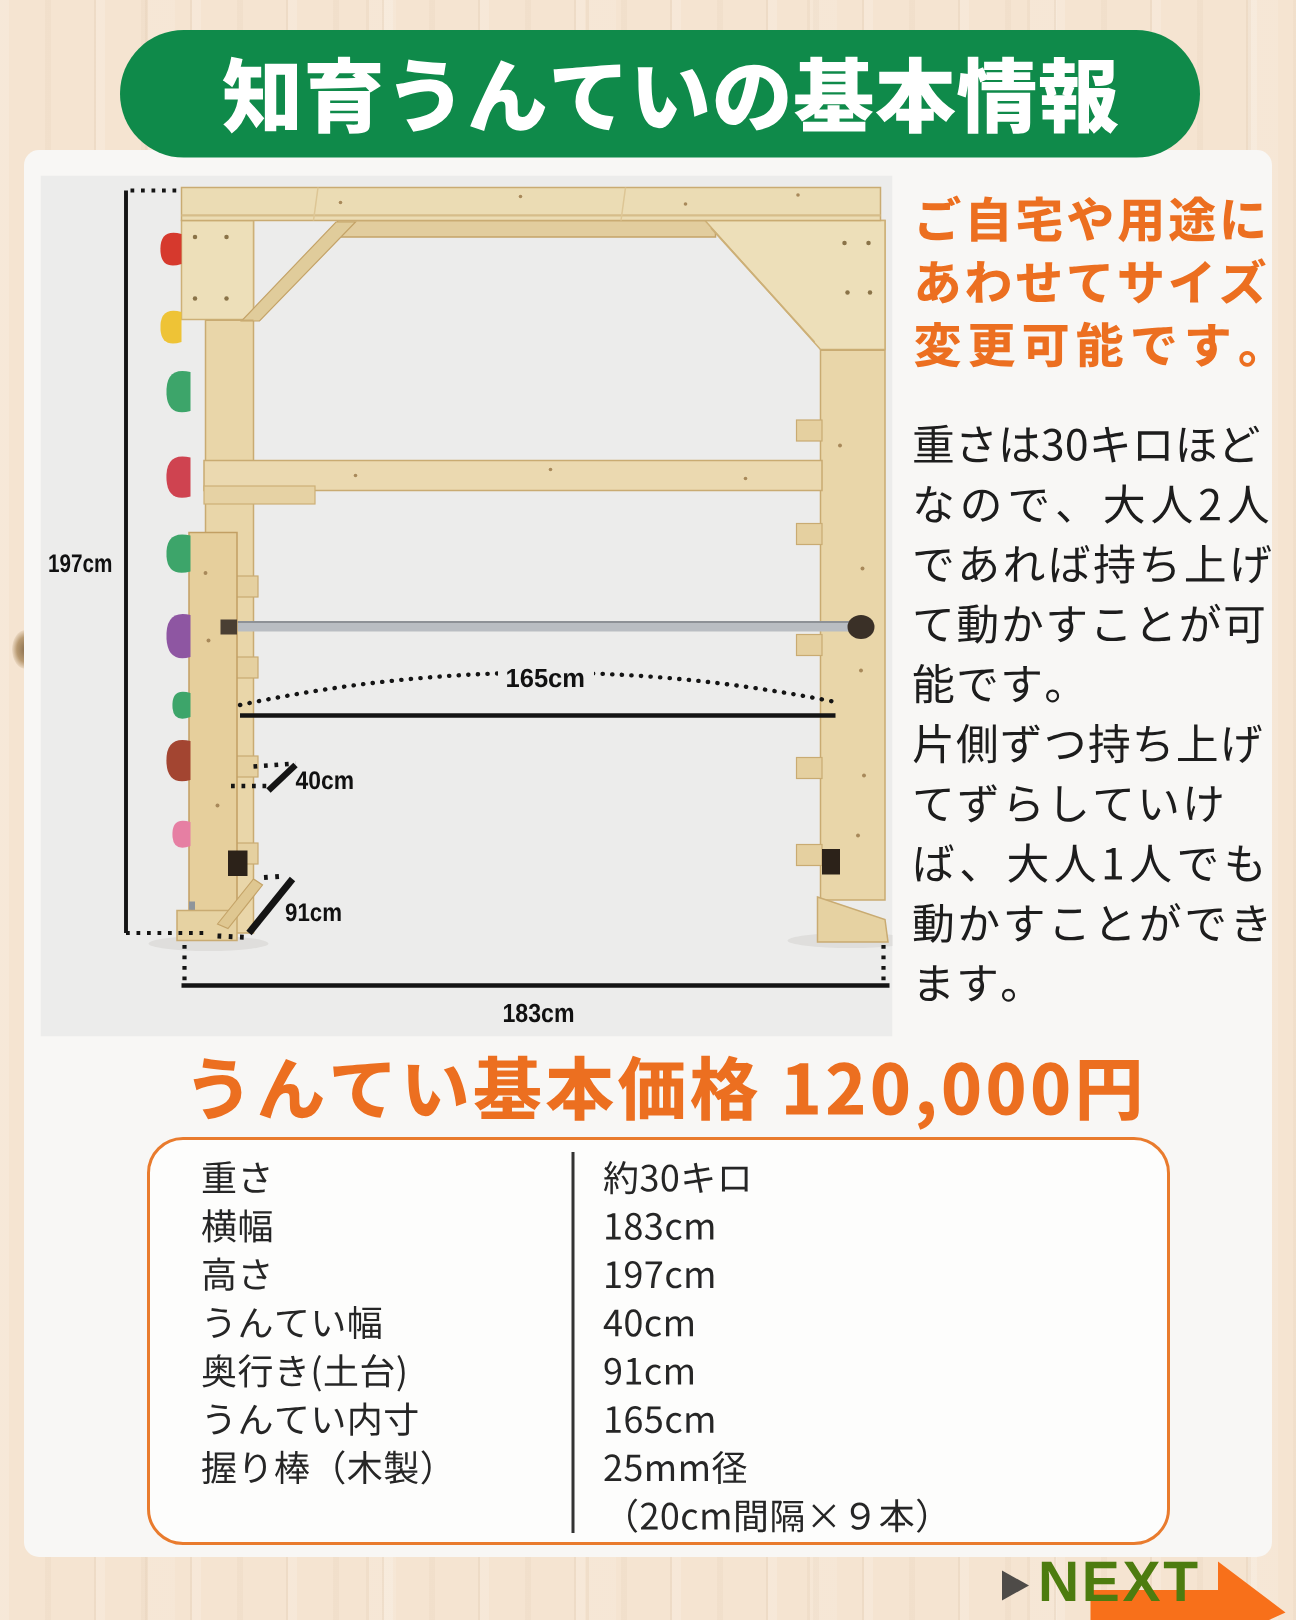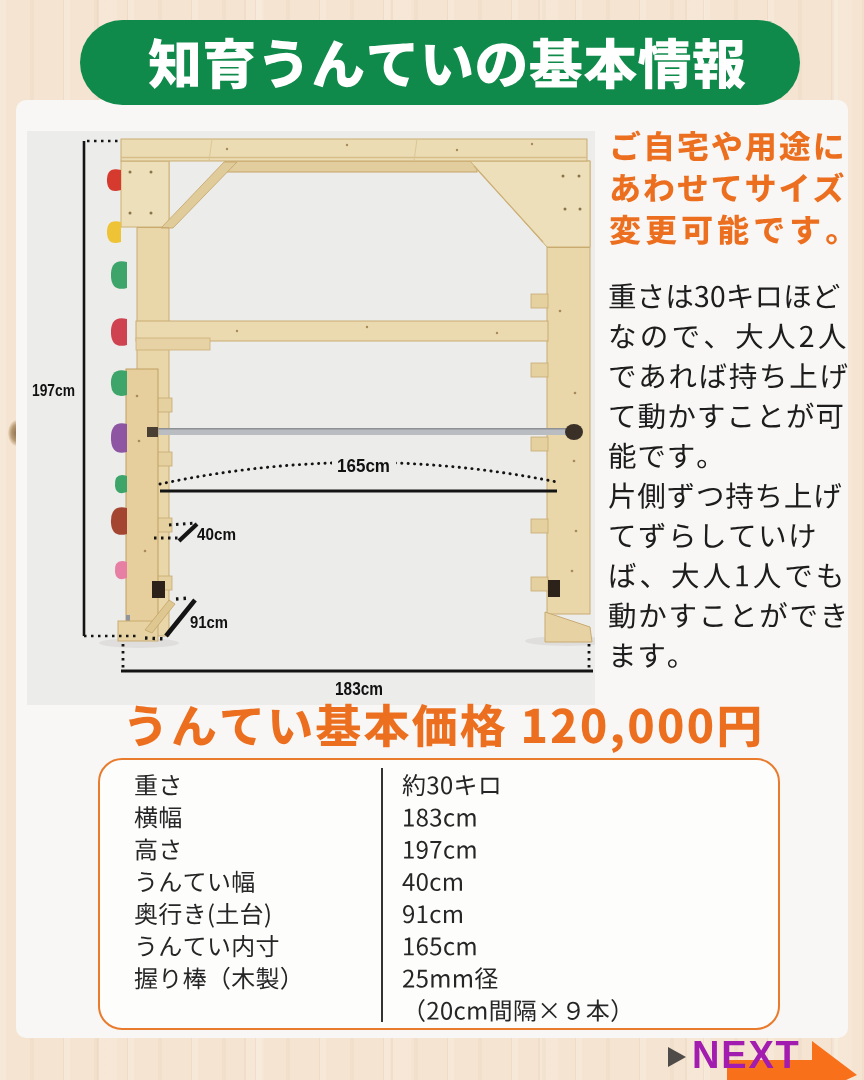--- a/index.html
+++ b/index.html
@@ -18,21 +18,21 @@
 </style>
 </head>
 <body>
 
 <div class="abs" style="left:8px;top:420px;width:18px;height:26px;border-radius:50%;background:radial-gradient(ellipse at center, #8a6f4e 0%, #b89a72 45%, rgba(184,154,114,0) 75%);"></div>
 
 <div class="abs" style="left:16px;top:100px;width:832px;height:938px;background:#f8f7f5;border-radius:10px;"></div>
 
 <div class="abs" style="left:80px;top:20px;width:720px;height:85px;background:#0f8a4a;border-radius:43px;"></div>
 
-<div class="abs" style="left:27px;top:131px;width:568px;height:574px;text-align:right;">
+<div class="abs" style="left:27px;top:117px;width:568px;height:574px;text-align:right;">
 <svg width="568" height="574" viewBox="0 0 568 574">
 
 <rect x="0" y="0" width="568" height="574" fill="#ececeb"></rect>
 
 <ellipse cx="112" cy="512" rx="40" ry="5" fill="#dfdedc"></ellipse>
 
 <ellipse cx="540" cy="510" rx="42" ry="5" fill="#dfdedc"></ellipse>
 
 <rect x="110" y="30" width="32" height="475" fill="#e9d6a9" stroke="#c9ab72" stroke-width="1"></rect>
 
@@ -201,21 +201,21 @@
 <div class="abs" style="left:98px;top:758px;width:682px;height:272px;border:2.5px solid #e97b2d;border-radius:24px;background:#fdfdfc;"></div>
 
 <div class="abs" style="left:381px;top:768px;width:1.6px;height:254px;background:#333;"></div>
 
 <svg class="abs" style="left:720px;top:1040px;" width="144" height="40" viewBox="0 0 144 40">
 <polygon points="7,20 92,20 92,1 137,35 126,40 7,40" fill="#f8701a"></polygon>
 </svg>
 
 <div class="abs" style="left:668px;top:1047px;width:0;height:0;border-left:18px solid #4e4b48;border-top:10px solid transparent;border-bottom:10px solid transparent;"></div>
 
-<div class="abs" style="left:692px;top:1034px;font-size:38px;font-weight:bold;letter-spacing:1.8px;color:#a21caf;">NEXT</div>
+<div class="abs" style="left:692px;top:1034px;font-size:38px;font-weight:bold;letter-spacing:1.8px;color:#4d7c0f;">NEXT</div>
 
 <svg class="ov" width="864" height="1080" viewBox="0 0 864 1080">
     <defs>
       <path id="g0" d="M595 139H857V3H595ZM529 769H926V-50H778V633H670V-66H529ZM207 668H354V480Q354 416 345 340Q336 263 311 184Q286 106 240 34Q194 -38 120 -92Q111 -77 92 -55Q72 -33 52 -12Q31 8 16 18Q82 66 120 124Q159 182 178 244Q196 307 202 368Q207 429 207 482ZM137 732H484V598H137ZM33 463H506V326H33ZM321 317Q334 306 355 284Q376 261 401 234Q426 206 450 178Q475 150 494 128Q513 106 522 95L424 -28Q409 -4 390 24Q372 52 351 81Q330 110 309 138Q288 166 268 191Q248 216 232 235ZM115 854 254 826Q242 761 222 697Q203 633 178 576Q154 520 126 478Q113 490 92 506Q71 522 48 538Q26 553 10 562Q48 614 75 693Q102 772 115 854Z"></path>
       <path id="g1" d="M182 431H715V315H328V-96H182ZM671 431H819V35Q819 -14 805 -39Q791 -64 756 -78Q721 -91 674 -94Q626 -96 564 -96Q559 -70 546 -38Q534 -5 521 19Q543 18 570 17Q596 16 618 16Q640 17 647 17Q661 17 666 22Q671 26 671 36ZM272 285H723V188H272ZM50 777H946V651H50ZM283 701 449 660Q412 614 373 571Q334 528 304 498L188 538Q206 562 224 590Q241 618 256 647Q272 676 283 701ZM599 626 718 697Q757 669 802 634Q847 598 888 562Q928 525 954 494L825 413Q803 443 765 481Q727 519 684 557Q640 595 599 626ZM82 587Q153 587 241 588Q329 589 428 590Q527 592 630 594Q733 595 833 597L826 480Q694 475 560 470Q425 466 303 462Q181 459 86 457ZM272 157H723V59H272ZM424 856H574V712H424Z"></path>
       <path id="g2" d="M665 324Q665 352 651 376Q637 400 608 415Q579 430 534 430Q481 430 432 421Q382 412 343 400Q304 389 281 382Q260 376 230 364Q200 353 177 344L132 516Q160 518 193 524Q226 529 251 534Q289 543 337 553Q385 563 441 570Q497 578 556 578Q640 578 703 547Q766 516 802 458Q837 400 837 318Q837 238 802 172Q766 107 700 58Q635 8 545 -25Q455 -58 347 -72L261 80Q355 90 430 110Q505 129 558 158Q610 188 638 229Q665 270 665 324ZM287 821Q332 812 394 804Q456 796 522 790Q589 784 649 780Q709 777 750 777L726 628Q681 631 620 636Q559 641 494 648Q428 654 368 662Q308 669 264 676Z"></path>
       <path id="g3" d="M594 743Q586 733 578 720Q570 708 562 697Q543 670 522 638Q502 605 482 570Q461 535 442 500Q422 466 404 434Q427 441 451 444Q475 447 499 447Q559 447 591 412Q623 376 627 311Q628 293 628 264Q628 234 628 204Q629 174 632 155Q635 130 651 120Q667 110 687 110Q714 110 737 127Q760 144 778 176Q797 207 812 250Q826 292 837 342L969 235Q943 146 902 80Q860 14 800 -22Q741 -58 661 -58Q605 -58 566 -38Q526 -18 506 15Q485 48 482 88Q480 114 479 147Q478 180 478 210Q477 240 475 256Q473 279 460 292Q448 304 425 304Q395 304 369 285Q343 266 322 233Q301 200 284 159Q275 137 265 108Q255 79 246 48Q237 16 228 -12Q220 -41 214 -62L42 -4Q61 46 88 110Q115 174 147 245Q179 316 212 386Q245 455 275 518Q305 580 329 626Q353 673 366 697Q376 718 391 746Q406 775 422 812Z"></path>
       <path id="g4" d="M64 701Q94 702 124 704Q153 705 167 706Q202 709 248 713Q293 717 348 722Q402 726 464 731Q526 736 595 742Q645 746 698 750Q752 753 801 756Q850 759 886 760L887 604Q861 604 826 603Q792 602 758 600Q723 598 695 592Q655 583 618 558Q582 533 554 498Q526 462 510 420Q494 377 494 332Q494 288 510 254Q525 220 554 196Q582 171 621 154Q660 138 706 129Q753 120 805 117L748 -51Q681 -46 620 -28Q558 -11 506 18Q454 48 416 90Q377 131 356 184Q334 236 334 300Q334 369 354 426Q375 483 404 526Q434 568 461 592Q435 589 400 585Q365 581 324 576Q283 571 240 565Q198 559 156 552Q115 544 79 536Z"></path>
       <path id="g5" d="M280 724Q276 703 273 677Q270 651 268 627Q266 603 266 588Q266 555 266 522Q267 489 268 456Q269 424 272 390Q278 325 288 274Q298 224 316 196Q333 167 362 167Q379 167 394 187Q409 207 422 238Q434 269 443 302Q452 335 458 360L580 210Q545 122 511 70Q477 17 440 -6Q403 -29 359 -29Q300 -29 250 8Q199 44 164 126Q128 209 114 345Q109 393 106 444Q104 495 104 541Q103 587 103 618Q103 641 101 670Q99 700 94 726ZM769 705Q798 671 825 620Q852 569 874 510Q897 451 914 390Q931 330 942 274Q952 218 955 175L794 113Q789 170 776 243Q764 316 742 392Q721 469 690 538Q658 607 614 655Z"></path>
       <path id="g6" d="M607 687Q596 611 580 525Q564 439 535 345Q506 245 466 170Q426 95 376 53Q327 11 268 11Q206 11 156 52Q107 92 78 162Q50 231 50 316Q50 405 86 484Q122 564 186 625Q250 686 336 721Q422 756 522 756Q618 756 694 726Q771 695 826 640Q880 585 909 512Q938 438 938 353Q938 248 896 164Q854 79 769 22Q684 -34 554 -56L462 88Q494 92 516 96Q538 101 560 106Q608 118 647 140Q686 162 714 194Q742 226 757 268Q772 309 772 358Q772 416 756 463Q739 510 706 544Q674 578 627 596Q580 614 519 614Q441 614 382 586Q324 559 285 516Q246 472 226 423Q207 374 207 332Q207 289 216 260Q225 230 240 215Q254 200 272 200Q292 200 310 220Q327 240 344 280Q360 319 378 377Q401 448 417 530Q433 613 440 692Z"></path>

